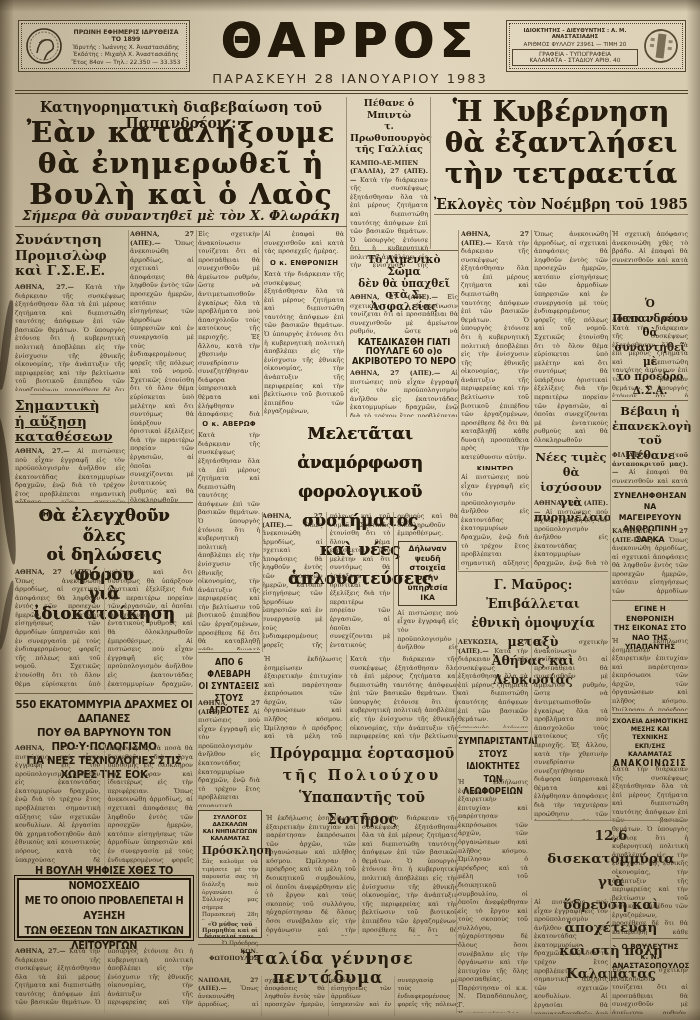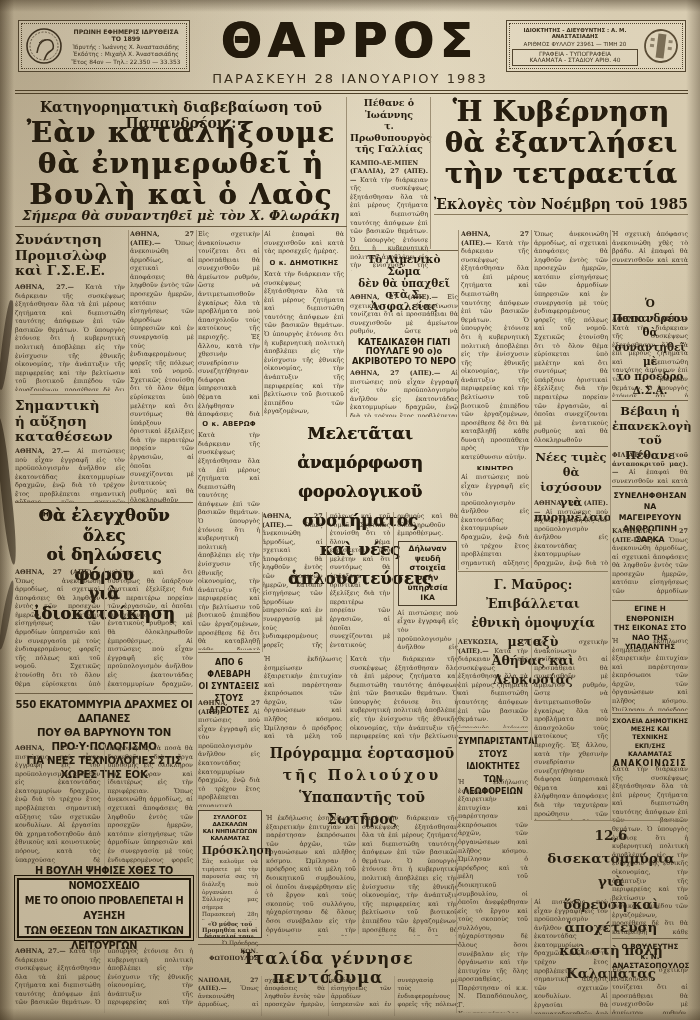--- a/index.html
+++ b/index.html
@@ -84,21 +84,21 @@
   <div class="abs serifhead" style="left:15px;top:117px;width:332px;height:93px;font-size:27.5px;line-height:31px;letter-spacing:1.5px;text-shadow:0.5px 0 0 currentColor;">
     <div>Ἐὰν καταλήξουμε</div>
     <div>θὰ ἐνημερωθεῖ ἡ</div>
     <div>Βουλὴ καὶ ὁ Λαὸς</div>
   </div>
   <div class="abs serifhead" style="left:15px;top:208px;width:332px;height:16px;font-size:13px;font-style:italic;">Σήμερα θὰ συναντηθεῖ μὲ τὸν Χ. Φλωράκη</div>
   <div class="hrule" style="left:15px;top:226px;width:332px;"></div>
 
   <div class="abs" style="left:350px;top:97px;width:78px;height:152px;">
     <div class="serifhead" style="font-size:9.5px;line-height:11.5px;">
-      <div>Πέθανε ὁ Ἰωάννης</div>
+      <div>Πέθανε ὁ Μπιντὼ</div>
       <div>τ. Πρωθυπουργὸς</div>
       <div>τῆς Γαλλίας</div>
     </div>
     <div class="tiny" style="height:112px;margin-top:4px;">
       <b class="dl">ΚΑΜΠΟ-ΛΕ-ΜΠΕΝ (ΓΑΛΛΙΑ), 27 (ΑΠΕ).—</b> <span>Κατὰ τὴν διάρκειαν τῆς συσκέψεως ἐξητάσθησαν ὅλα τὰ ἐπὶ μέρους ζητήματα καὶ διεπιστώθη ταυτότης ἀπόψεων ἐπὶ τῶν βασικῶν θεμάτων. Ὁ ὑπουργὸς ἐτόνισε ὅτι ἡ κυβερνητικὴ πολιτικὴ ἀποβλέπει εἰς τὴν ἐνίσχυσιν τῆς ἐθνικῆς οἰκονομίας, τὴν ἀνάπτυξιν τῆς περιφερείας καὶ τὴν βελτίωσιν τοῦ βιοτικοῦ ἐπιπέδου τῶν ἐργαζομένων, προσέθεσε δὲ ὅτι θὰ καταβληθῇ κάθε δυνατὴ προσπάθεια πρὸς τὴν κατεύθυνσιν αὐτήν.</span>
     </div>
   </div>
   <div class="vrule" style="left:430px;top:97px;height:152px;"></div>
 
   <div class="abs serifhead" style="left:434px;top:96px;width:254px;height:95px;font-size:27px;line-height:31px;letter-spacing:0.5px;text-shadow:0.5px 0 0 currentColor;">
@@ -111,42 +111,42 @@
 
   <div class="abs serifhead" style="left:15px;top:232px;width:110px;height:48px;font-size:13.5px;line-height:15.5px;text-align:left;">
     <div>Συνάντηση</div>
     <div>Προμισλὼφ</div>
     <div>καὶ Γ.Σ.Ε.Ε.</div>
   </div>
   <div class="abs tiny" style="left:15px;top:283px;width:110px;height:108px;">
     <b class="dl">ΑΘΗΝΑ, 27.—</b> <span>Κατὰ τὴν διάρκειαν τῆς συσκέψεως ἐξητάσθησαν ὅλα τὰ ἐπὶ μέρους ζητήματα καὶ διεπιστώθη ταυτότης ἀπόψεων ἐπὶ τῶν βασικῶν θεμάτων. Ὁ ὑπουργὸς ἐτόνισε ὅτι ἡ κυβερνητικὴ πολιτικὴ ἀποβλέπει εἰς τὴν ἐνίσχυσιν τῆς ἐθνικῆς οἰκονομίας, τὴν ἀνάπτυξιν τῆς περιφερείας καὶ τὴν βελτίωσιν τοῦ βιοτικοῦ ἐπιπέδου τῶν ἐργαζομένων, προσέθεσε δὲ ὅτι θὰ καταβληθῇ κάθε δυνατὴ προσπάθεια πρὸς τὴν κατεύθυνσιν αὐτήν.</span> 
   </div>
   <div class="hrule" style="left:30px;top:394px;width:80px;background:#8a7b5e;"></div>
-  <div class="abs serifhead" style="left:15px;top:398px;width:110px;height:46px;font-size:13.5px;line-height:15.5px;text-align:left;">
+  <div class="abs serifhead" style="left:15px;top:398px;width:110px;height:46px;font-size:13.5px;line-height:15.5px;text-align:left;text-decoration:underline;">
     <div>Σημαντικὴ</div>
     <div>ἡ αὔξηση</div>
     <div>καταθέσεων</div>
   </div>
   <div class="abs tiny" style="left:15px;top:447px;width:110px;height:55px;">
     <b class="dl">ΑΘΗΝΑ, 27.—</b> <span>Αἱ πιστώσεις ποὺ εἶχαν ἐγγραφῆ εἰς τὸν προϋπολογισμὸν ἀνῆλθον εἰς ἑκατοντάδας ἑκατομμυρίων δραχμῶν, ἐνῷ διὰ τὸ τρέχον ἔτος προβλέπεται σημαντικὴ αὔξησις τῶν σχετικῶν κονδυλίων. Αἱ ἐργασίαι θὰ χρηματοδοτηθοῦν ἀπὸ ἐθνικοὺς καὶ κοινοτικοὺς πόρους, κατὰ τὰς ὑπαρχούσας δὲ πληροφορίας τὰ ποσὰ θὰ διατεθοῦν διὰ ἔργα ὑποδομῆς εἰς ὁλόκληρον τὴν χώραν καὶ ἰδιαιτέρως εἰς τὴν περιφέρειαν.</span>
   </div>
 
   <div class="abs tiny" style="left:130px;top:230px;width:64px;height:274px;">
     <b class="dl">ΑΘΗΝΑ, 27 (ΑΠΕ).—</b> <span>Ὅπως ἀνεκοινώθη ἁρμοδίως, αἱ σχετικαὶ ἀποφάσεις θὰ ληφθοῦν ἐντὸς τῶν προσεχῶν ἡμερῶν, κατόπιν εἰσηγήσεως τῶν ἁρμοδίων ὑπηρεσιῶν καὶ ἐν συνεργασίᾳ μὲ τοὺς ἐνδιαφερομένους φορεῖς τῆς πόλεως καὶ τοῦ νομοῦ. Σχετικῶς ἐτονίσθη ὅτι τὸ ὅλον θέμα εὑρίσκεται ὑπὸ μελέτην καὶ ὅτι συντόμως θὰ ὑπάρξουν ὁριστικαὶ ἐξελίξεις διὰ τὴν περαιτέρω πορείαν τῶν ἐργασιῶν, αἱ ὁποῖαι συνεχίζονται μὲ ἐντατικοὺς ρυθμοὺς καὶ θὰ ὁλοκληρωθοῦν ἐμπροθέσμως.</span>
     
      
   </div>
   <div class="abs tiny" style="left:198px;top:230px;width:62px;height:188px;">
     <span>Εἰς σχετικὴν ἀνακοίνωσιν τονίζεται ὅτι αἱ προσπάθειαι θὰ συνεχισθοῦν μὲ ἀμείωτον ρυθμόν, ὥστε νὰ ἀντιμετωπισθοῦν ἐγκαίρως ὅλα τὰ προβλήματα ποὺ ἀπασχολοῦν τοὺς κατοίκους τῆς περιοχῆς. Ἐξ ἄλλου, κατὰ τὴν χθεσινὴν συνεδρίασιν συνεζητήθησαν διάφορα ὑπηρεσιακὰ θέματα καὶ ἐλήφθησαν ἀποφάσεις διὰ τὴν ταχυτέραν προώθησιν τῶν ἐκκρεμῶν ὑποθέσεων, αἱ ὁποῖαι εὑρίσκονται ἤδη εἰς τὸ τελικὸν στάδιον.</span>
     
     
   </div>
   <div class="abs tiny" style="left:264px;top:230px;width:80px;height:186px;">
     <span>Αἱ ἐπαφαὶ θὰ συνεχισθοῦν καὶ κατὰ τὰς προσεχεῖς ἡμέρας.</span>
-    <div class="xh">Ο κ. ΔΗΜΟΤΙΚΗΣ</div>
+    <div class="xh">Ο κ. ΕΝΘΡΟΝΙΣΗ</div>
     <span>Κατὰ τὴν διάρκειαν τῆς συσκέψεως ἐξητάσθησαν ὅλα τὰ ἐπὶ μέρους ζητήματα καὶ διεπιστώθη ταυτότης ἀπόψεων ἐπὶ τῶν βασικῶν θεμάτων. Ὁ ὑπουργὸς ἐτόνισε ὅτι ἡ κυβερνητικὴ πολιτικὴ ἀποβλέπει εἰς τὴν ἐνίσχυσιν τῆς ἐθνικῆς οἰκονομίας, τὴν ἀνάπτυξιν τῆς περιφερείας καὶ τὴν βελτίωσιν τοῦ βιοτικοῦ ἐπιπέδου τῶν ἐργαζομένων, προσέθεσε δὲ ὅτι θὰ καταβληθῇ κάθε δυνατὴ προσπάθεια πρὸς τὴν κατεύθυνσιν αὐτήν.</span> 
   </div>
   <div class="abs tiny" style="left:198px;top:420px;width:62px;height:230px;">
     <div class="xh" style="margin-top:0;">Ο κ. ΑΒΕΡΩΦ</div>
     <span>Κατὰ τὴν διάρκειαν τῆς συσκέψεως ἐξητάσθησαν ὅλα τὰ ἐπὶ μέρους ζητήματα καὶ διεπιστώθη ταυτότης ἀπόψεων ἐπὶ τῶν βασικῶν θεμάτων. Ὁ ὑπουργὸς ἐτόνισε ὅτι ἡ κυβερνητικὴ πολιτικὴ ἀποβλέπει εἰς τὴν ἐνίσχυσιν τῆς ἐθνικῆς οἰκονομίας, τὴν ἀνάπτυξιν τῆς περιφερείας καὶ τὴν βελτίωσιν τοῦ βιοτικοῦ ἐπιπέδου τῶν ἐργαζομένων, προσέθεσε δὲ ὅτι θὰ καταβληθῇ κάθε δυνατὴ προσπάθεια πρὸς τὴν κατεύθυνσιν αὐτήν.</span> 
   </div>
 
   <div class="abs serifhead" style="left:262px;top:419px;width:196px;height:89px;font-size:16.5px;line-height:29px;text-shadow:0.4px 0 0 currentColor;">
     <div>Μελετᾶται ἀναμόρφωση</div>
     <div>φορολογικοῦ συστήματος</div>
@@ -164,21 +164,21 @@
   <div class="abs serifhead" style="left:350px;top:254px;width:108px;height:36px;font-size:10.5px;line-height:11.8px;">
     <div>Τὸ Λιμενικὸ Σῶμα</div>
     <div>δὲν θὰ ὑπαχθεῖ</div>
     <div>στὰ Σ. Ἀσφαλείας</div>
   </div>
   <div class="abs tiny" style="left:350px;top:293px;width:108px;height:42px;">
     <b class="dl">ΑΘΗΝΑ, 27 (ΑΠΕ).—</b> <span>Εἰς σχετικὴν ἀνακοίνωσιν τονίζεται ὅτι αἱ προσπάθειαι θὰ συνεχισθοῦν μὲ ἀμείωτον ρυθμόν, ὥστε νὰ ἀντιμετωπισθοῦν ἐγκαίρως ὅλα τὰ προβλήματα ποὺ ἀπασχολοῦν τοὺς κατοίκους τῆς περιοχῆς. Ἐξ ἄλλου, κατὰ τὴν χθεσινὴν συνεδρίασιν συνεζητήθησαν διάφορα ὑπηρεσιακὰ θέματα καὶ ἐλήφθησαν ἀποφάσεις διὰ τὴν ταχυτέραν προώθησιν τῶν ἐκκρεμῶν ὑποθέσεων, αἱ ὁποῖαι εὑρίσκονται ἤδη εἰς τὸ τελικὸν στάδιον.</span>
   </div>
   <div class="abs sanshead" style="left:350px;top:338px;width:108px;height:28px;font-size:8.3px;line-height:9.4px;">
     <div>ΚΑΤΕΔΙΚΑΣΘΗ ΓΙΑΤΙ</div>
-    <div>ΠΟΥΛΑΓΕ 90 ο)ο</div>
+    <div>ΠΟΥΛΑΓΕ 60 ο)ο</div>
     <div>ΑΚΡΙΒΟΤΕΡΟ ΤΟ ΝΕΡΟ</div>
   </div>
   <div class="abs tiny" style="left:350px;top:369px;width:108px;height:48px;">
     <b class="dl">ΑΘΗΝΑ, 27 (ΑΠΕ).—</b> <span>Αἱ πιστώσεις ποὺ εἶχαν ἐγγραφῆ εἰς τὸν προϋπολογισμὸν ἀνῆλθον εἰς ἑκατοντάδας ἑκατομμυρίων δραχμῶν, ἐνῷ διὰ τὸ τρέχον ἔτος προβλέπεται σημαντικὴ αὔξησις τῶν σχετικῶν κονδυλίων. Αἱ ἐργασίαι θὰ χρηματοδοτηθοῦν ἀπὸ ἐθνικοὺς καὶ κοινοτικοὺς πόρους, κατὰ τὰς ὑπαρχούσας δὲ πληροφορίας τὰ ποσὰ θὰ διατεθοῦν διὰ ἔργα ὑποδομῆς εἰς ὁλόκληρον τὴν χώραν καὶ ἰδιαιτέρως εἰς τὴν περιφέρειαν.</span>
   </div>
 
   <div class="abs tiny" style="left:264px;top:655px;width:78px;height:85px;">
     <span>Ἡ ἐκδήλωσις ἐσημείωσεν ἐξαιρετικὴν ἐπιτυχίαν καὶ παρέστησαν ἐκπρόσωποι τῶν ἀρχῶν, τῶν ὀργανώσεων καὶ πλῆθος κόσμου. Ὡμίλησαν ὁ πρόεδρος καὶ τὰ μέλη τοῦ διοικητικοῦ συμβουλίου, οἱ ὁποῖοι ἀνεφέρθησαν εἰς τὸ ἔργον καὶ τοὺς σκοποὺς τοῦ συλλόγου, ηὐχαρίστησαν δὲ ὅλους ὅσοι συνέβαλαν εἰς τὴν ὀργάνωσιν καὶ τὴν ἐπιτυχίαν τῆς ὅλης προσπαθείας.</span> 
   </div>
   <div class="abs tiny" style="left:350px;top:655px;width:108px;height:85px;">

